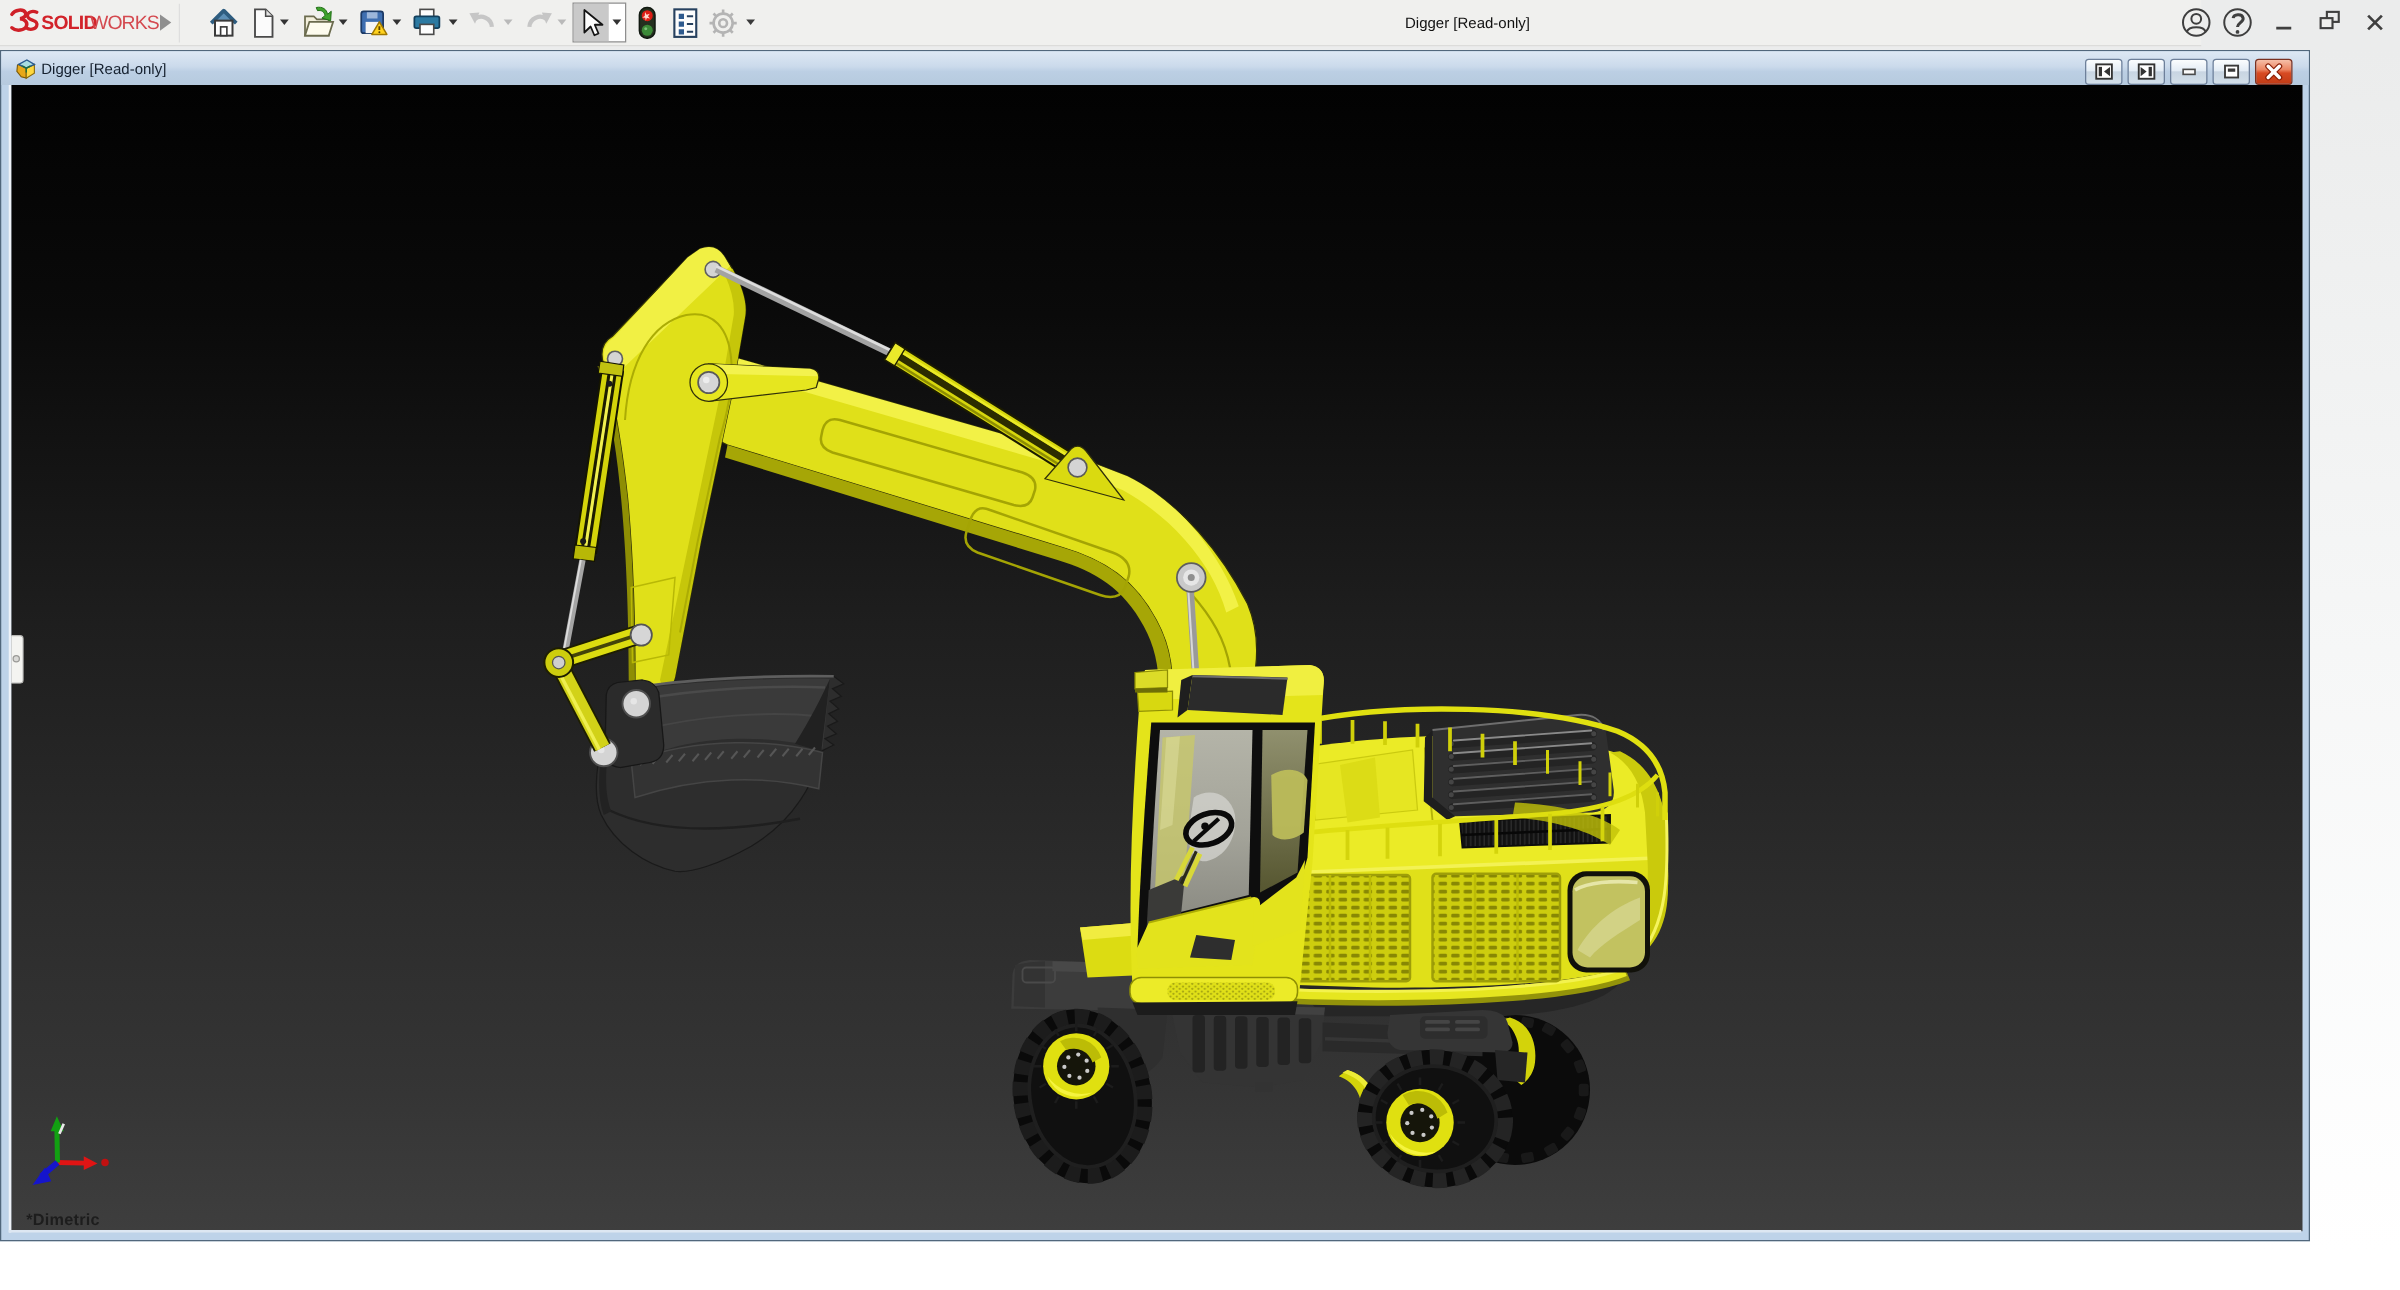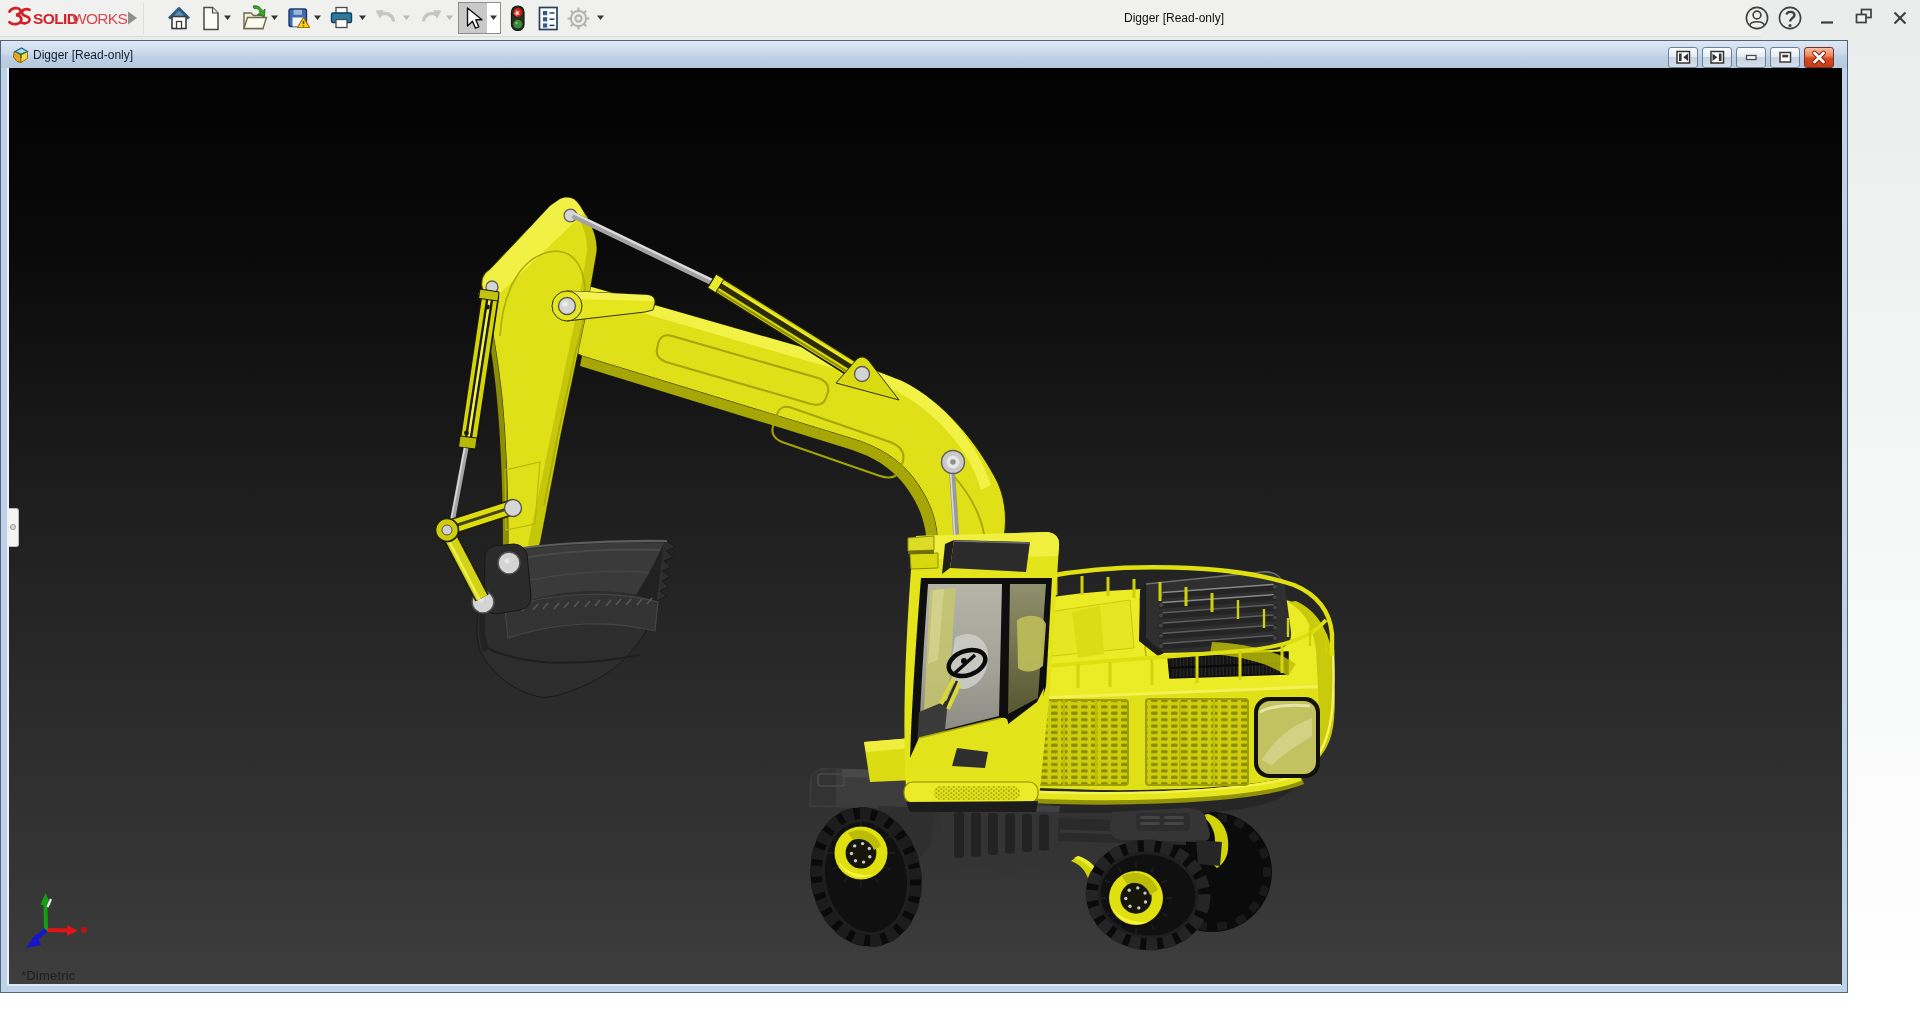--- a/index.html
+++ b/index.html
@@ -19,21 +19,21 @@
   #viewport { position:absolute; left:8px; top:27px; width:1833px; height:917px;
     background:linear-gradient(180deg,#020202 0%,#0a0a0a 20%,#1e1e1e 47%,#2b2b2b 69%,#353535 88%,#3e3e3e 100%); }
   .wbtn { position:absolute; top:6px; width:30px; height:21px; border:1px solid #6e809a; border-radius:3px;
     background:linear-gradient(180deg,#fbfdfe 0%,#e3ecf5 45%,#c8d5e2 50%,#d3dfe9 100%); }
   .wbtn.close { background:linear-gradient(180deg,#f6bfa8 0%,#ec8663 40%,#d74a22 55%,#c23c16 100%);
     border-color:#7a3020; }
   #lefttab { position:absolute; left:9px; top:508px; width:10px; height:39px; background:#f4f4f1;
     border:1px solid #b9b9b6; border-left:none; border-radius:0 3px 3px 0; }
   #lefttab i { position:absolute; left:1px; top:15px; width:6px; height:6px; border-radius:50%;
     background:#d9d9d6; border:1px solid #9a9a97; }
-  #dimetric { position:absolute; left:21px; top:968px; font-size:13px; font-weight:normal; color:#1d1d1d; letter-spacing:0.2px; }
+  #dimetric { position:absolute; left:21px; top:968px; font-size:13px; font-weight:bold; color:#1d1d1d; letter-spacing:0.2px; }
 </style>
 </head>
 <body>
 
 <div id="topbar">
   <svg class="tb" style="left:0" width="660" height="37" viewBox="0 0 660 37">
     <g fill="none">
       <path d="M 9.5,11.5 C 12,7.5 18.5,7 20.3,10 C 21.6,12.4 19.2,14.6 16,15 C 19.6,15.2 22.2,17.6 21.2,20.6 C 19.9,24.4 13,25.4 9.5,22.2" stroke="#cf2028" stroke-width="2.8" stroke-linecap="round"></path>
       <path d="M 29.5,9.8 C 25.5,8.2 22,9.8 22,12.4 C 22,14.9 24.6,15.7 26.6,16.4 C 28.7,17.1 30.2,18.4 29.3,20.9 C 28.3,23.6 23.6,24.2 21,22.3" stroke="#cf2028" stroke-width="2.6" stroke-linecap="round"></path>
       <text x="33" y="23.5" font-size="15.5" font-weight="bold" fill="#d2232a" letter-spacing="-0.6">SOLID</text>

